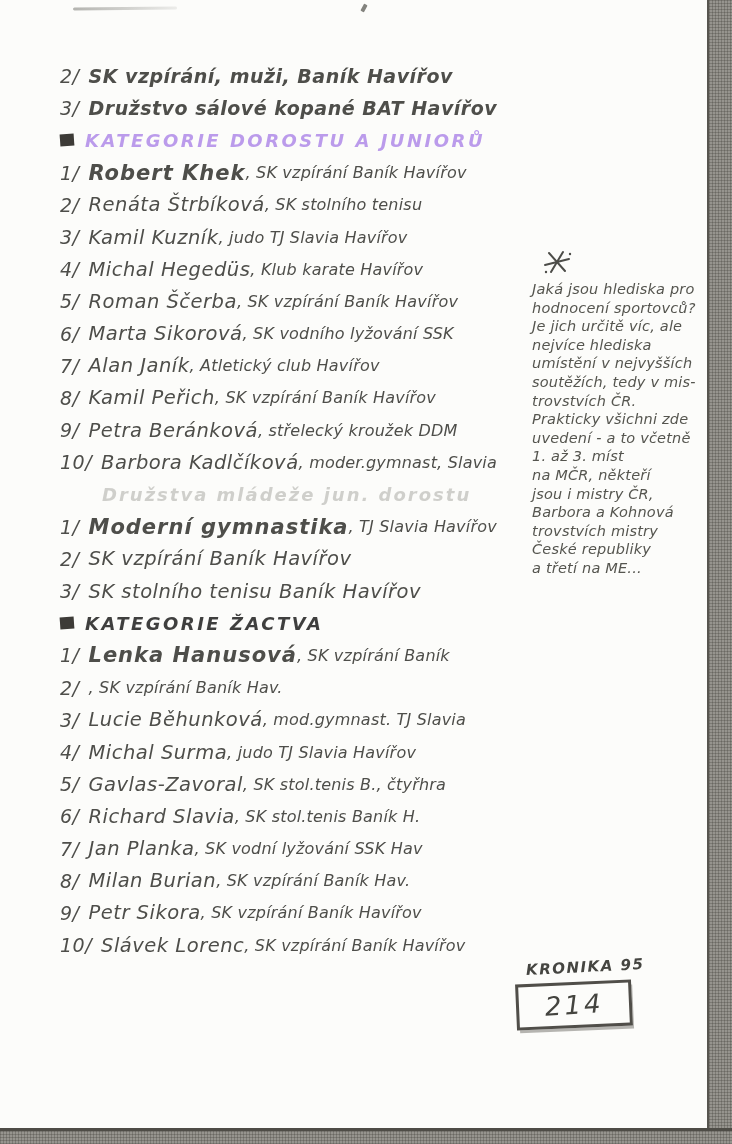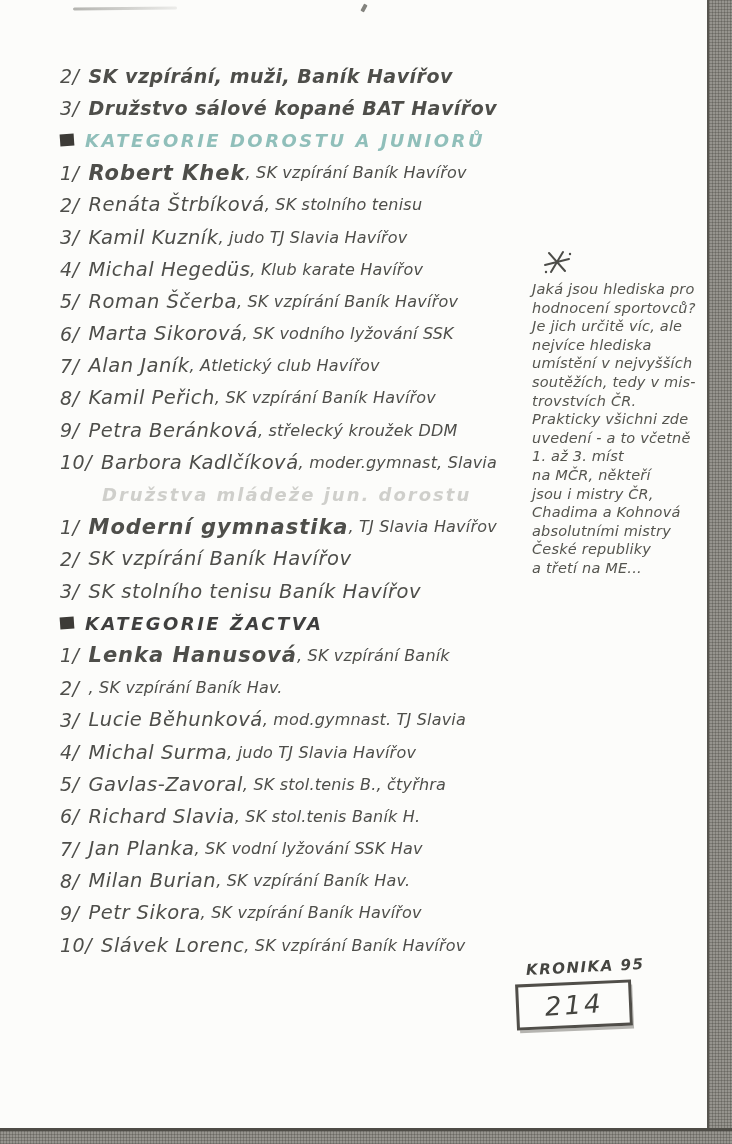--- a/index.html
+++ b/index.html
@@ -24,21 +24,21 @@
   .name{font-size:19.5px;}
   .name.em{font-weight:bold;font-size:21px;letter-spacing:1px;}
   .club{font-size:16px;letter-spacing:.2px;}
 
   .heading{font-weight:bold;letter-spacing:2.5px;font-style:italic;}
   .heading .bullet{
     display:inline-block;width:14px;height:12px;background:#3d3b37;
     margin-right:11px;transform:rotate(-4deg);
   }
   .heading .htext{font-size:18px;text-transform:uppercase;}
-  .h-faded .htext{color:#0f766e;opacity:.45;}
+  .h-faded .htext{color:#6d28d9;opacity:.45;}
   .h-mid .htext{color:#000000;opacity:.75;}
   .subheading{padding-left:42px;}
   .subheading .htext{
     font-size:18px;letter-spacing:2px;color:#9a9a94;opacity:.45;font-weight:bold;
   }
 
   
   .margin-note{
     position:absolute;left:532px;top:250px;width:184px;
     color:#55554f;font-style:italic;
@@ -267,22 +267,22 @@
         <div class="mn-line">Je jich určitě víc, ale</div>
         <div class="mn-line">nejvíce hlediska</div>
         <div class="mn-line">umístění v nejvyšších</div>
         <div class="mn-line">soutěžích, tedy v mis-</div>
         <div class="mn-line">trovstvích ČR.</div>
         <div class="mn-line">Prakticky všichni zde</div>
         <div class="mn-line">uvedení - a to včetně</div>
         <div class="mn-line">1. až 3. míst</div>
         <div class="mn-line">na MČR, někteří</div>
         <div class="mn-line">jsou i mistry ČR,</div>
-        <div class="mn-line">Chadima a Kohnová</div>
-        <div class="mn-line">absolutními mistry</div>
+        <div class="mn-line">Barbora a Kohnová</div>
+        <div class="mn-line">trovstvích mistry</div>
         <div class="mn-line">České republiky</div>
         <div class="mn-line">a třetí na ME...</div>
       </div>
   </div>
 
   <div class="kronika">KRONIKA 95</div>
   <div class="page-box">
     <span class="page-num">214</span>
   </div>
 

